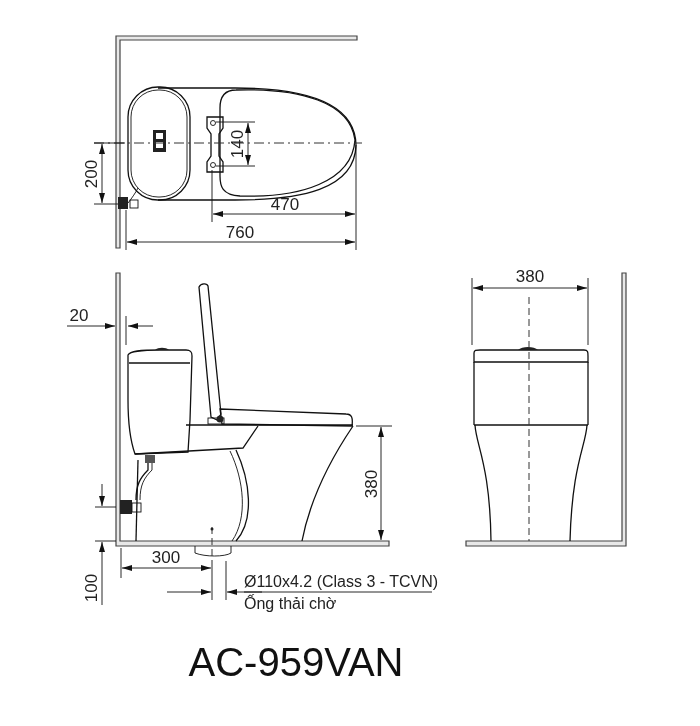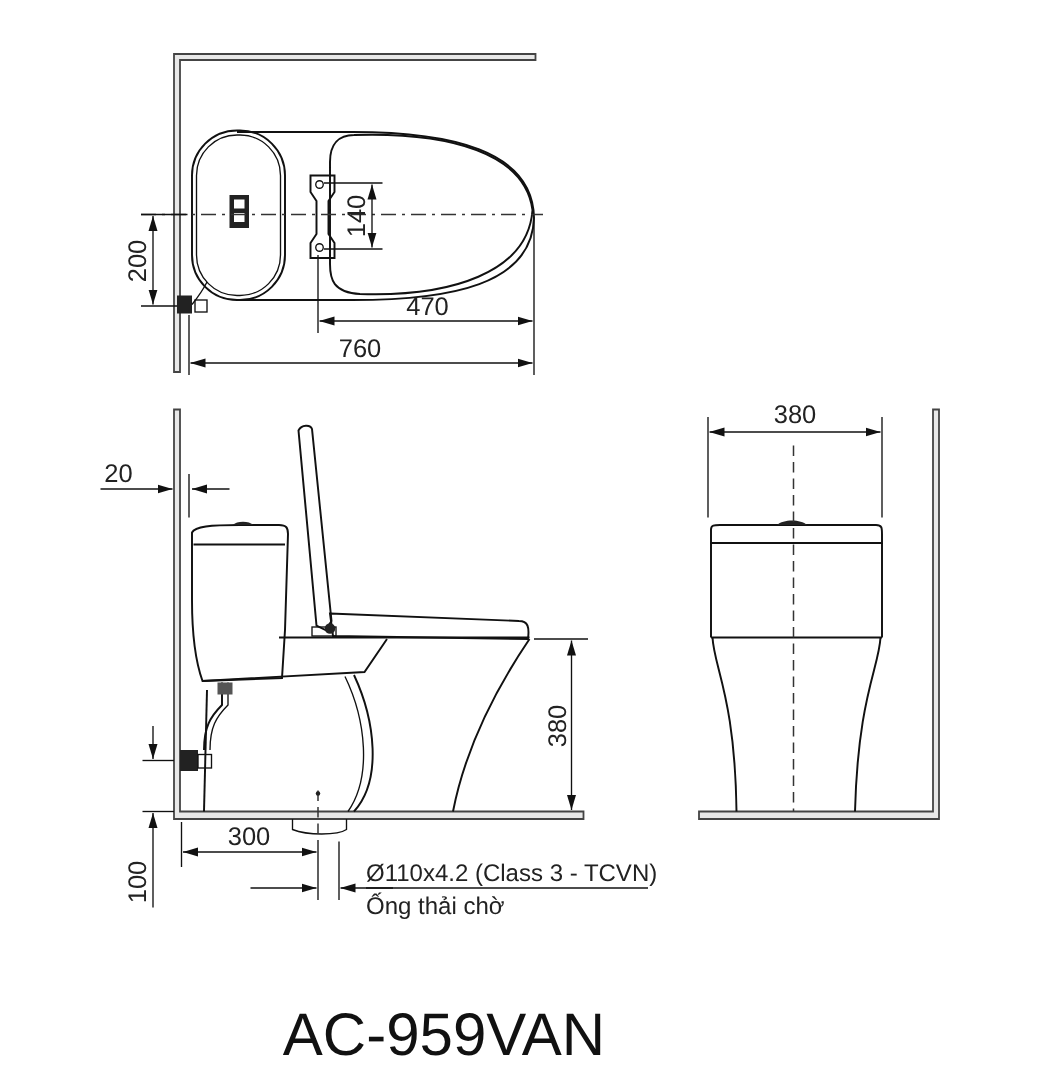--- a/index.html
+++ b/index.html
@@ -6,21 +6,21 @@
   body { width: 700px; height: 726px; position: relative; overflow: hidden; font-family: "Liberation Sans", sans-serif; }
   svg { position: absolute; left: 0; top: 0; }
   .ln { stroke: #111; stroke-width: 1.3; fill: none; }
   .thin { stroke: #111; stroke-width: 0.9; fill: none; }
   .wall { stroke: #444; stroke-width: 1.2; fill: #e8e8e8; }
   .dash { stroke: #333; stroke-width: 1; stroke-dasharray: 10 4 2 4; fill: none; }
   .dash2 { stroke: #333; stroke-width: 1; stroke-dasharray: 7 4; fill: none; }
   .arr { fill: #111; }
   .dim { font-family: "Liberation Sans", sans-serif; font-size: 17px; fill: #222; }
   .note { font-family: "Liberation Sans", sans-serif; font-size: 16px; fill: #222; }
-  .title { position: absolute; left: 0; width: 592px; top: 668px; text-align: center; font-size: 40px; color: #111; font-family: "Liberation Sans", sans-serif; letter-spacing: 0px; }
+  .title { position: absolute; left: 0; width: 592px; top: 640px; text-align: center; font-size: 40px; color: #111; font-family: "Liberation Sans", sans-serif; letter-spacing: 0px; }
 </style>
 </head>
 <body>
 
 <svg width="700" height="726" viewBox="0 0 700 726">
   <defs>
     <marker id="ah" markerWidth="10" markerHeight="8" refX="10" refY="4" orient="auto-start-reverse" markerUnits="userSpaceOnUse">
       <path d="M0,1 L10,4 L0,7 Z" class="arr"></path>
     </marker>
   </defs>

